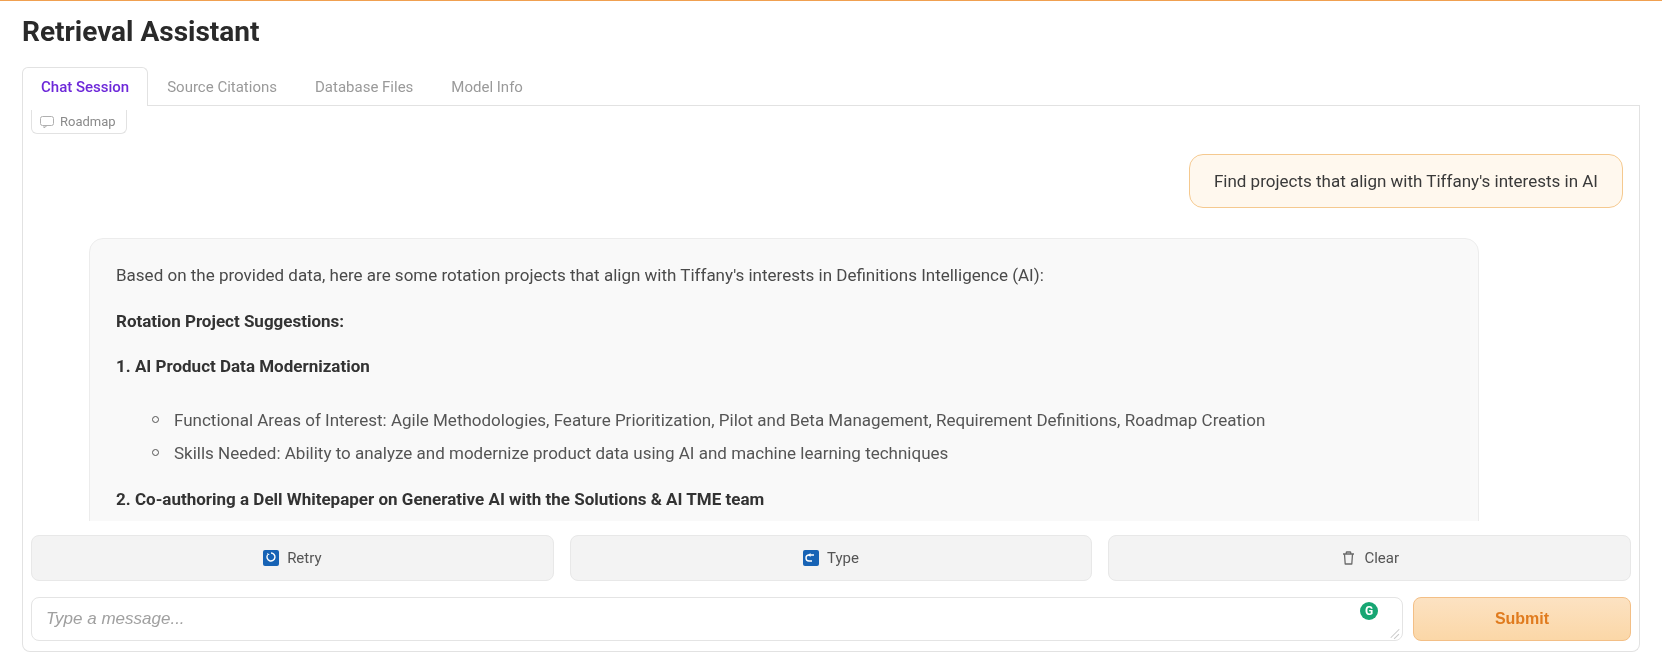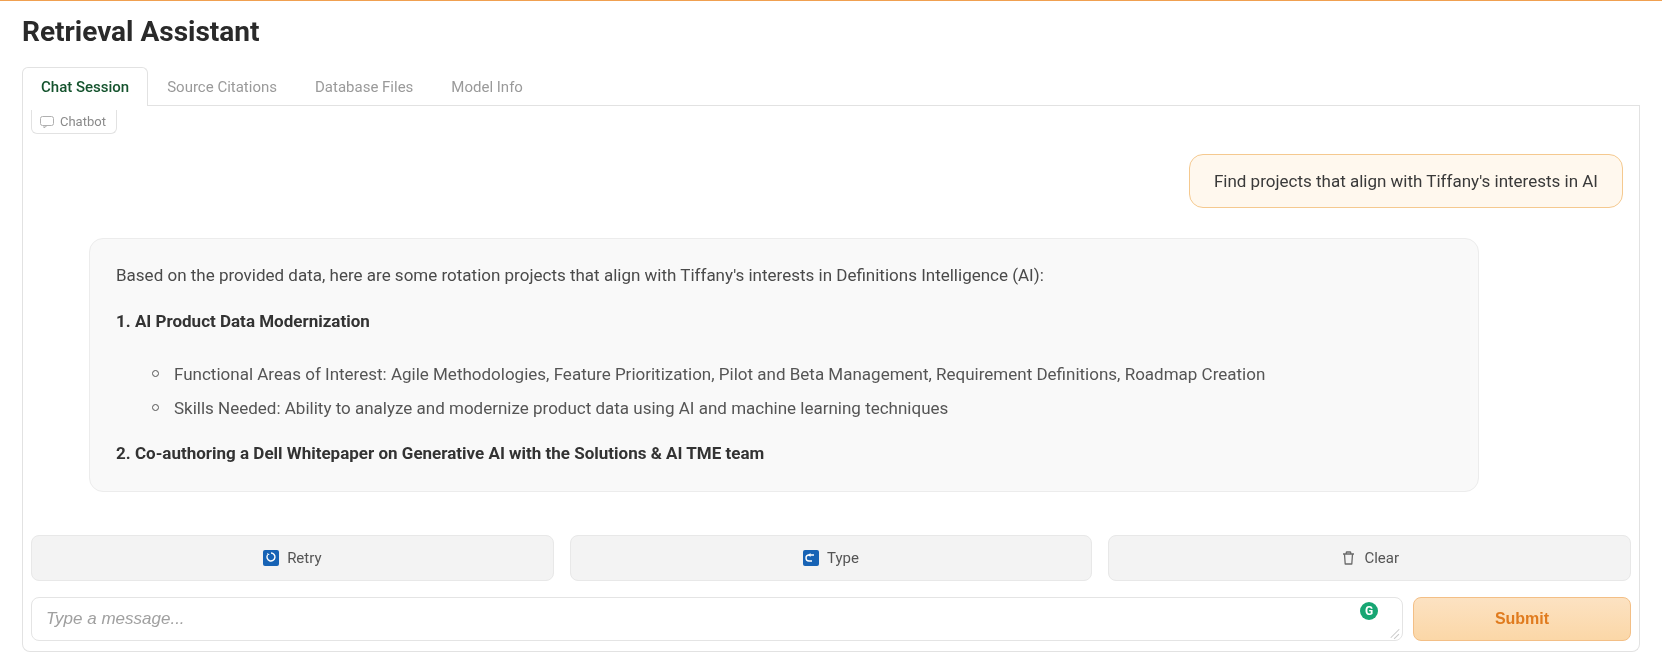--- a/index.html
+++ b/index.html
@@ -33,21 +33,21 @@
     cursor: pointer;
     border: 1px solid transparent;
     border-bottom: none;
     border-top-left-radius: 6px;
     border-top-right-radius: 6px;
     position: relative;
     top: 1px;
     background: transparent;
   }
   .tab.active {
-    color: #14532d;
+    color: #6d28d9;
     border-color: #e2e2e2;
     background: #fff;
     font-weight: 500;
   }
   .panel {
     border: 1px solid #e2e2e2;
     border-top: none;
     border-radius: 0 0 8px 8px;
     padding: 4px 6px 10px 6px;
     position: relative;
@@ -200,29 +200,30 @@
 
   <div class="panel">
 
     <div class="chatbot-chip">
       <span>
         <svg width="14" height="12" viewBox="0 0 14 12">
             <rect x="0.5" y="0.5" width="13" height="9" rx="2" fill="none" stroke="#b0b0b0"></rect>
             <path d="M4 9.5 L4 12 L7 9.5" fill="none" stroke="#b0b0b0"></path>
           </svg>
       </span>
-      <span>Chatbot</span>
+      <span>Roadmap</span>
     </div>
 
     <div class="chat-scroll">
 
       <div class="user-bubble">Find projects that align with Tiffany's interests in AI</div>
 
       <div class="bot-bubble">
         <p>Based on the provided data, here are some rotation projects that align with Tiffany's interests in Definitions Intelligence (AI):</p>
+        <p class="strong">Rotation Project Suggestions:</p>
         <div class="h">1. AI Product Data Modernization</div>
         <ul>
           <li>Functional Areas of Interest: Agile Methodologies, Feature Prioritization, Pilot and Beta Management, Requirement Definitions, Roadmap Creation</li>
           <li>Skills Needed: Ability to analyze and modernize product data using AI and machine learning techniques</li>
         </ul>
         <div class="h" style="margin-bottom:0">2. Co-authoring a Dell Whitepaper on Generative AI with the Solutions &amp; AI TME team</div>
       </div>
 
     </div>
 

